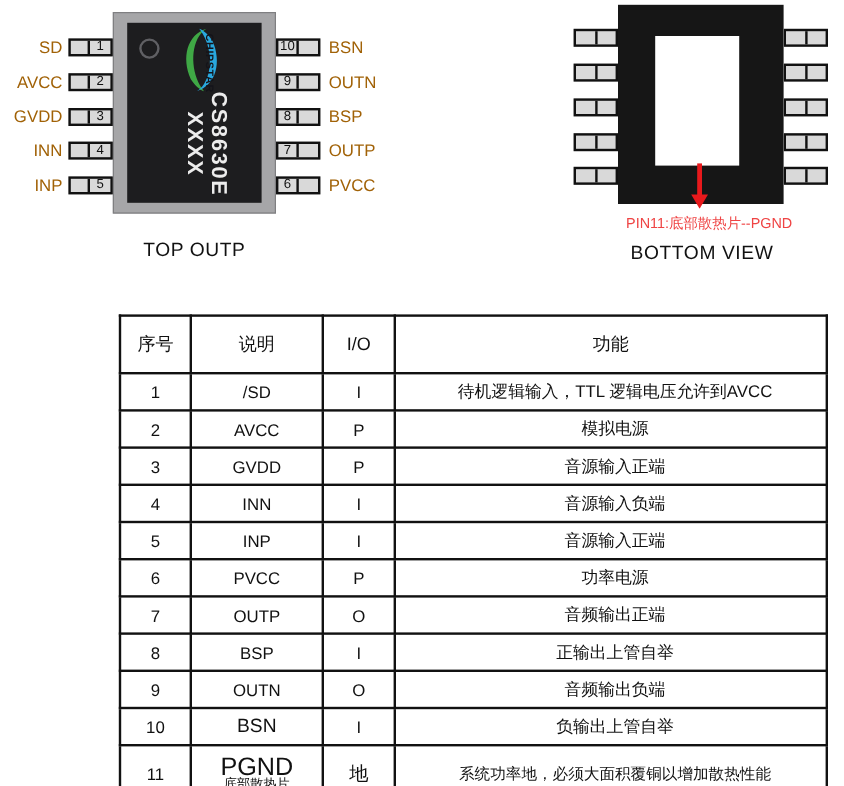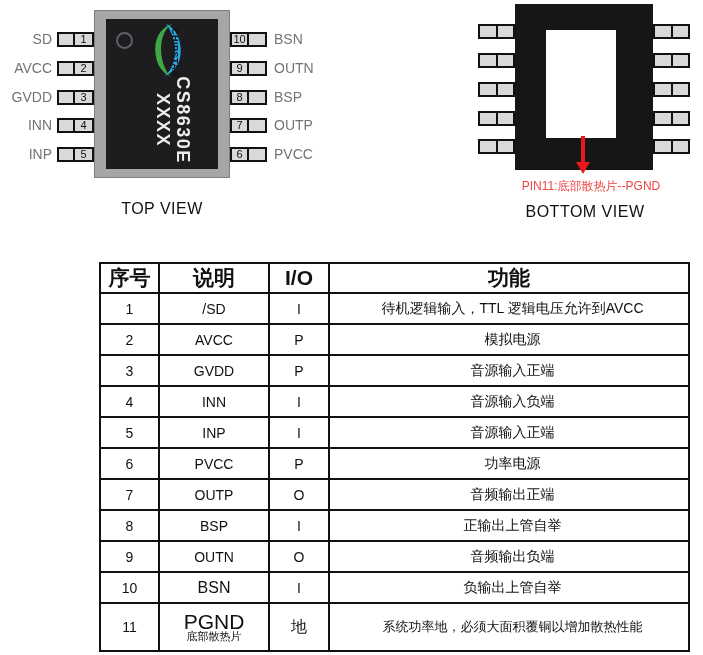--- a/index.html
+++ b/index.html
@@ -21,21 +21,21 @@
 
   
   .pin { position:absolute; width:37px; height:15px; border:2px solid #111;
          background:#d9d9d9; display:flex; }
   .pin .cell { height:100%; }
   .pin .plain { flex:1; }
   .pin .num { width:17px; font-size:11px; line-height:11px; text-align:center; color:#111; }
   .pin.lp .plain { border-right:2px solid #111; }
   .pin.rp .num { border-right:2px solid #111; }
 
-  .pin-label { position:absolute; font-size:14px; line-height:15px; color:#737373; }
+  .pin-label { position:absolute; font-size:14px; line-height:15px; color:#a16207; }
   .pin-label.ll { left:0; width:52px; text-align:right; }
   .pin-label.rl { left:274px; width:70px; text-align:left; }
 
   .view-caption { position:absolute; font-size:16px; letter-spacing:0.5px; color:#111; text-align:center; }
 
   
   .bv-body { position:absolute; left:515px; top:4px; width:138px; height:166px; background:#161616; }
   .bv-pad  { position:absolute; left:31px; top:26px; width:70px; height:108px; background:#ffffff; }
   .bv-pin  { position:absolute; width:37px; height:15px; border:2px solid #111;
              background:#d9d9d9; display:flex; }
@@ -43,21 +43,21 @@
   .bv-pin .h2 { flex:1; }
   .bv-arrow { position:absolute; left:575px; top:136px; }
   .bv-note { position:absolute; left:493px; top:178px; width:196px; text-align:center;
              font-size:12px; color:#ef4444; }
 
   
   .pin-table { position:absolute; left:99px; top:262px; border-collapse:collapse;
                table-layout:fixed; }
   .pin-table th, .pin-table td { border:2px solid #111; font-weight:normal;
                text-align:center; vertical-align:middle; font-size:14px; color:#111; }
-  .pin-table th { font-size:21px; height:24px;font-weight:bold; }
+  .pin-table th { font-size:15px; height:48px; }
   .pin-table td { height:31px; }
   .col-no { width:59px; }
   .col-name { width:110px; }
   .col-io { width:60px; }
   .col-func { width:360px; }
   .pin-table td.func { text-align:center; padding-left:7px; }
   .pin-table tr.tall td { height:48px; }
   .name-main { font-size:21px; line-height:17px; }
   .name-sub { font-size:11px; line-height:12px; }
 </style>
@@ -128,21 +128,21 @@
         <span class="cell num">7</span>
         <span class="cell plain"></span>
       </div>
     <span class="pin-label rl" style="top:118px">OUTP</span>
     <div class="pin rp" style="left:230px; top:147px">
         <span class="cell num">6</span>
         <span class="cell plain"></span>
       </div>
     <span class="pin-label rl" style="top:147px">PVCC</span>
 
-    <div class="view-caption" style="left:94px; top:200px; width:136px">TOP VIEW</div>
+    <div class="view-caption" style="left:94px; top:200px; width:136px">TOP OUTP</div>
   </div>
 
   <div>
     <div class="bv-body">
       <div class="bv-pad"></div>
     </div>
 
     <div class="bv-pin" style="left:478px; top:24px">
         <span class="h1"></span>
         <span class="h2"></span>

